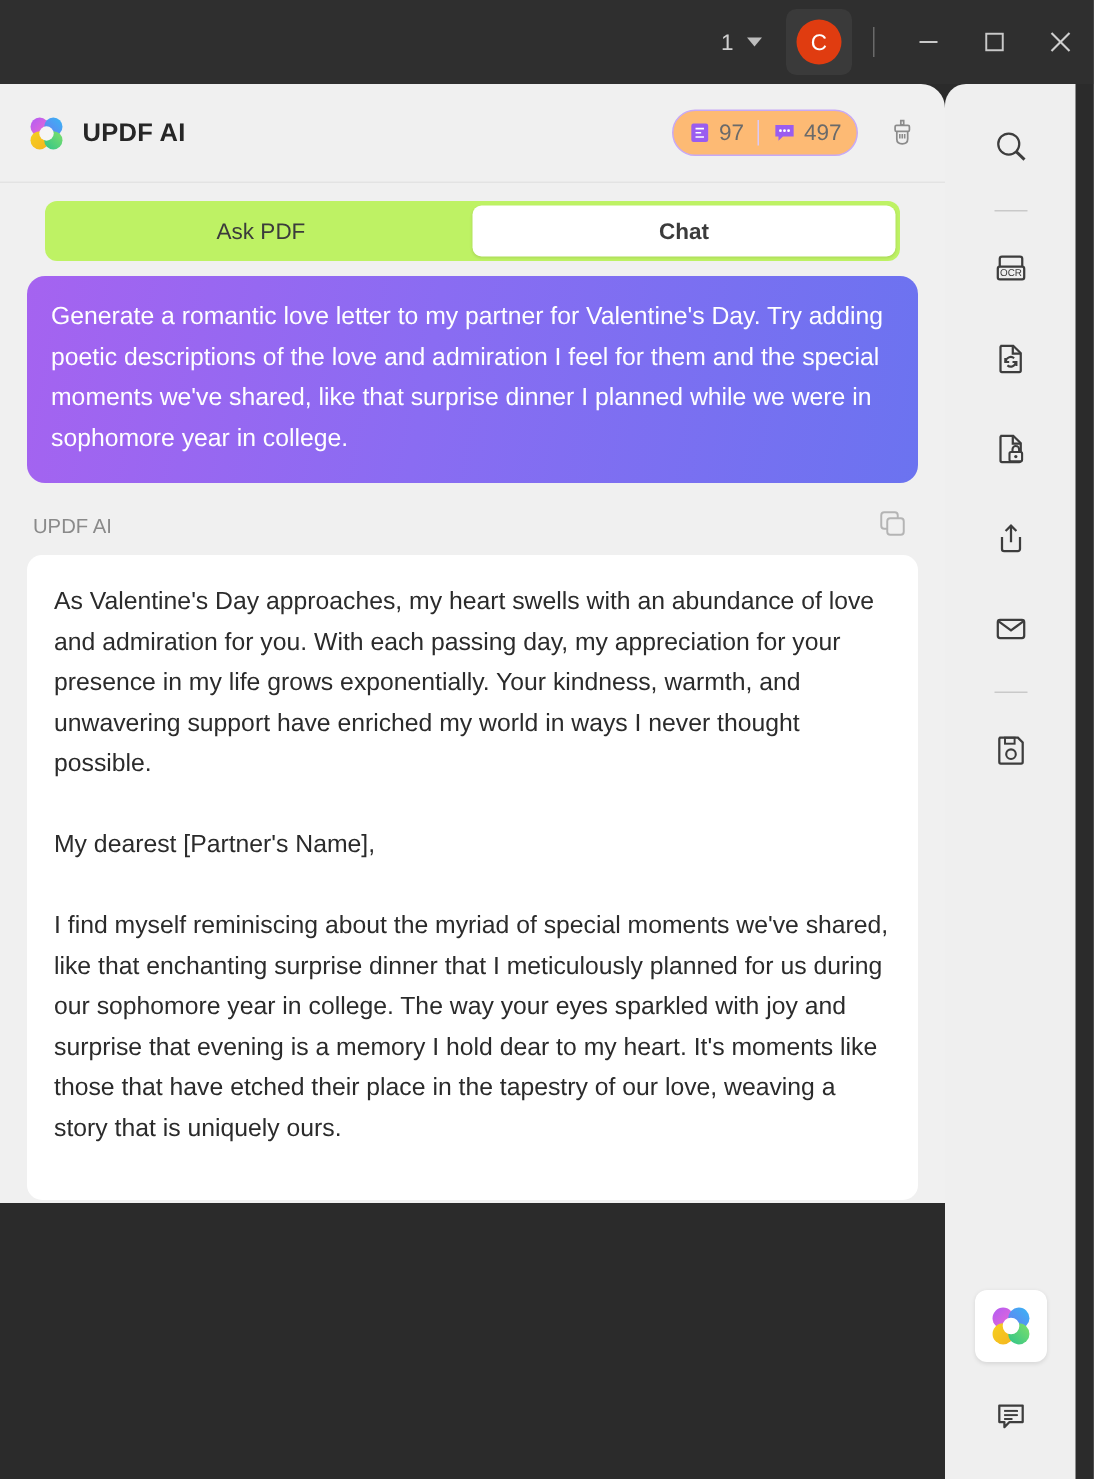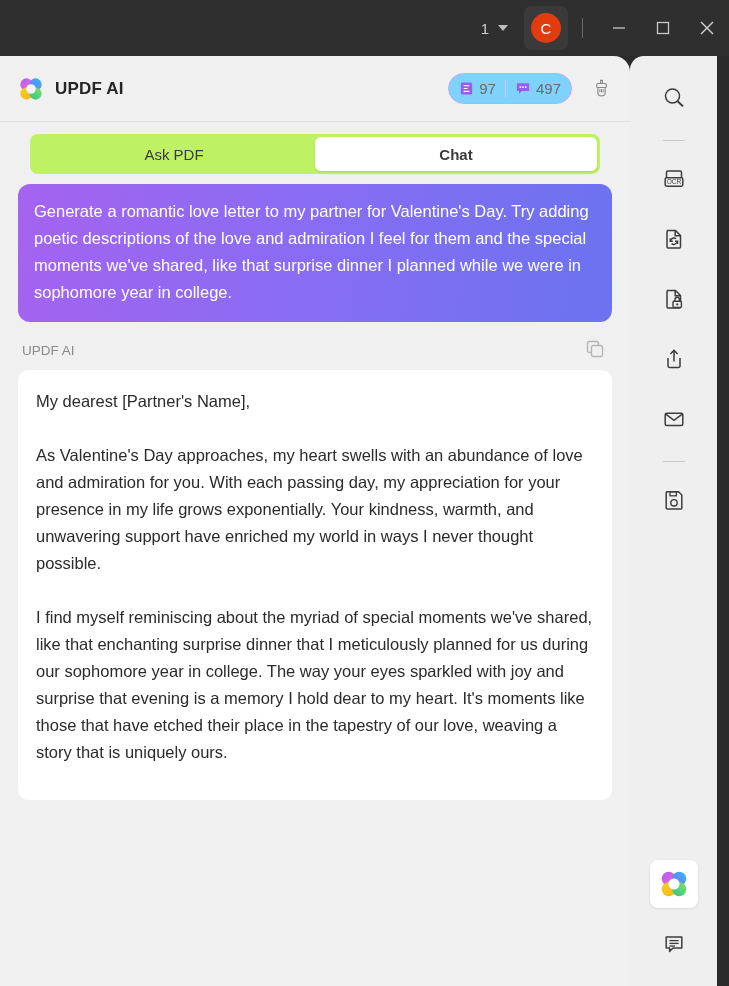--- a/index.html
+++ b/index.html
@@ -55,40 +55,40 @@
     width: 44px; height: 42px;
     display: flex; align-items: center; justify-content: center;
     cursor: default;
   }
   .win-btn svg { display: block; }
 
   
   .ai-panel {
     position: absolute;
     top: 56px; left: 0;
-    width: 630px; height: 930px;
+    width: 630px; height: 746px;
     background: #f0f0f0;
     border-top-right-radius: 16px;
     overflow: hidden;
   }
   .ai-header {
     height: 66px;
     display: flex; align-items: center;
     padding: 0 16px 0 18px;
     border-bottom: 1px solid #e3e3e3;
   }
   .brand { display: flex; align-items: center; gap: 11px; }
   .brand-name { font-size: 17px; font-weight: bold; color: #262626; letter-spacing: .2px; }
   .credits {
     margin-left: auto;
     display: flex; align-items: center;
     border: 1.5px solid #c7a9f5;
     border-radius: 16px;
     height: 31px; padding: 0 10px;
-    background: #7dd3fc;
+    background: #fdba74;
     gap: 9px;
     text-align: center;
   }
   .credit { display: flex; align-items: center; gap: 5px; font-size: 15px; color: #6a6a6a; }
   .credit-div { width: 1px; height: 17px; background: #dcc9f7; }
   .brush-btn {
     margin-left: 16px; width: 26px; height: 26px;
     display: flex; align-items: center; justify-content: center;
     cursor: default;
   }
@@ -317,22 +317,22 @@
         <span class="ai-label">UPDF AI</span>
         <div class="copy-btn">
           <svg width="22" height="22" viewBox="0 0 22 22">
             <rect x="3.5" y="3.5" width="11" height="11" rx="2" fill="none" stroke="#b4b4b4" stroke-width="1.3"></rect>
             <rect x="7.5" y="7.5" width="11" height="11" rx="2" fill="#f0f0f0" stroke="#b4b4b4" stroke-width="1.3"></rect>
           </svg>
         </div>
       </div>
 
       <div class="ai-card">
+        <p>As Valentine's Day approaches, my heart swells with an abundance of love and admiration for you. With each passing day, my appreciation for your presence in my life grows exponentially. Your kindness, warmth, and unwavering support have enriched my world in ways I never thought possible.</p>
         <p>My dearest [Partner's Name],</p>
-        <p>As Valentine's Day approaches, my heart swells with an abundance of love and admiration for you. With each passing day, my appreciation for your presence in my life grows exponentially. Your kindness, warmth, and unwavering support have enriched my world in ways I never thought possible.</p>
         <p>I find myself reminiscing about the myriad of special moments we've shared, like that enchanting surprise dinner that I meticulously planned for us during our sophomore year in college. The way your eyes sparkled with joy and surprise that evening is a memory I hold dear to my heart. It's moments like those that have etched their place in the tapestry of our love, weaving a story that is uniquely ours.</p>
       </div>
     </div>
 
   </div>
 
   <div class="sidebar">
 
     <div class="sb-icon">
       <svg width="28" height="28" viewBox="0 0 28 28">

